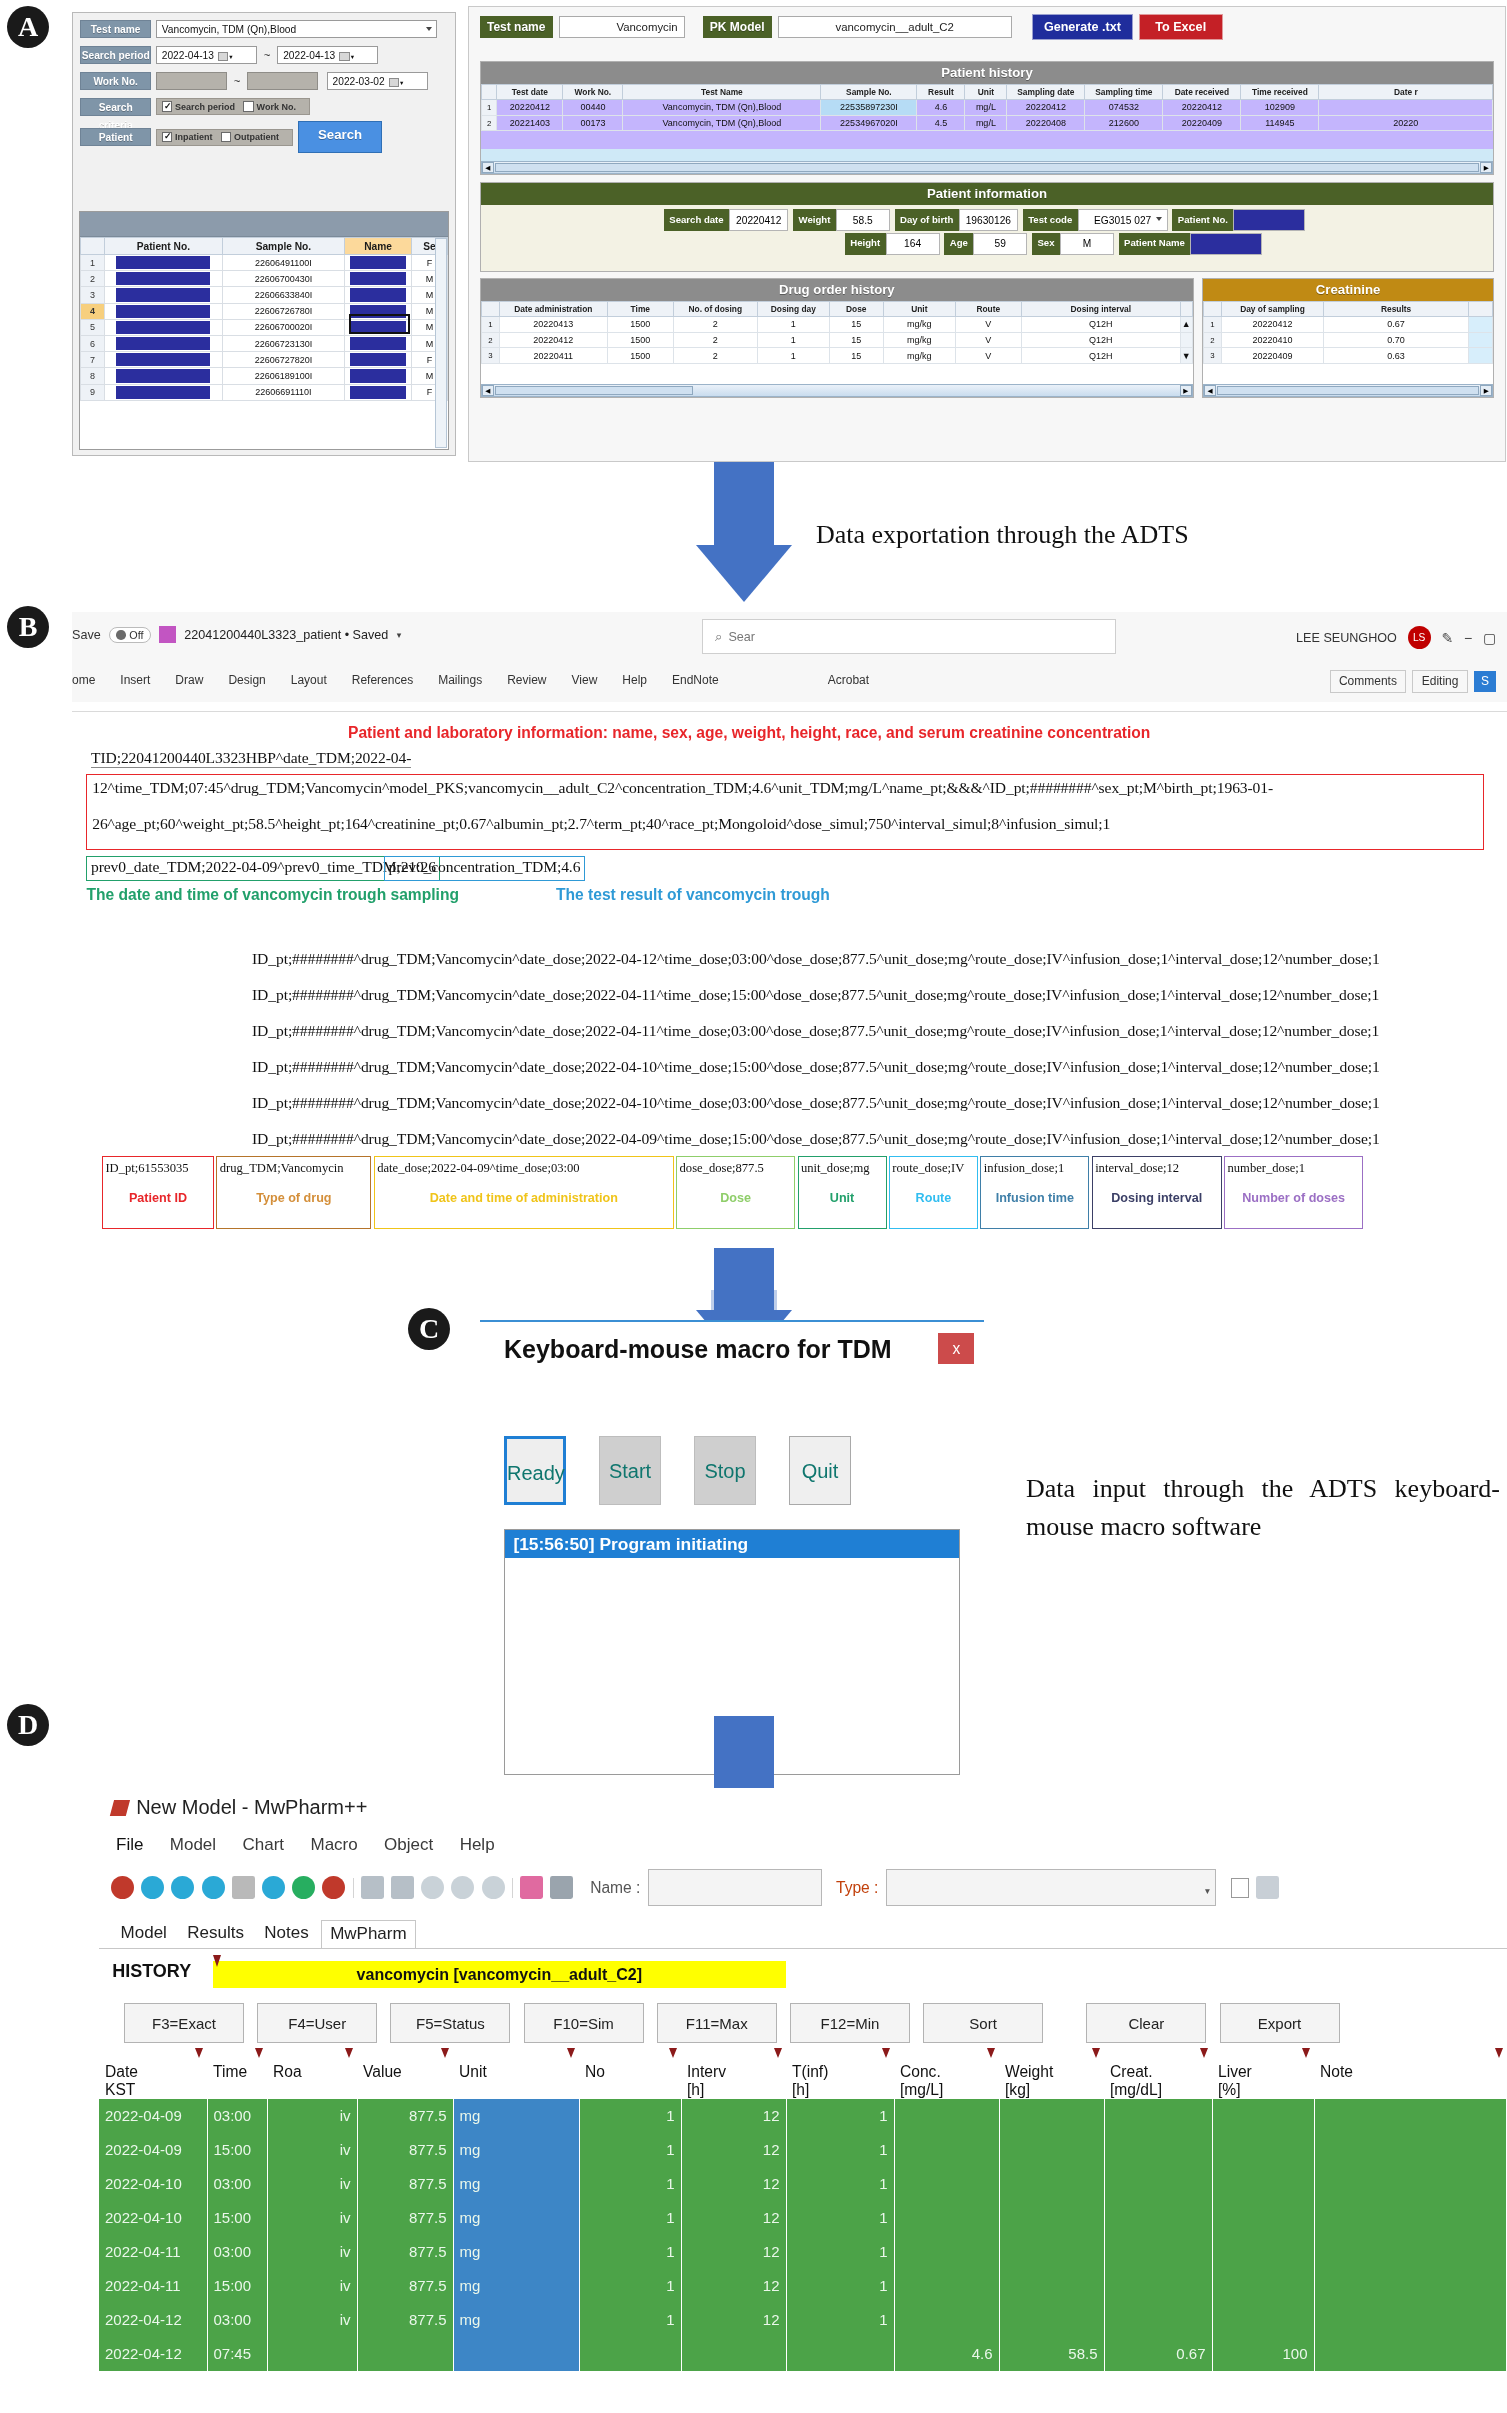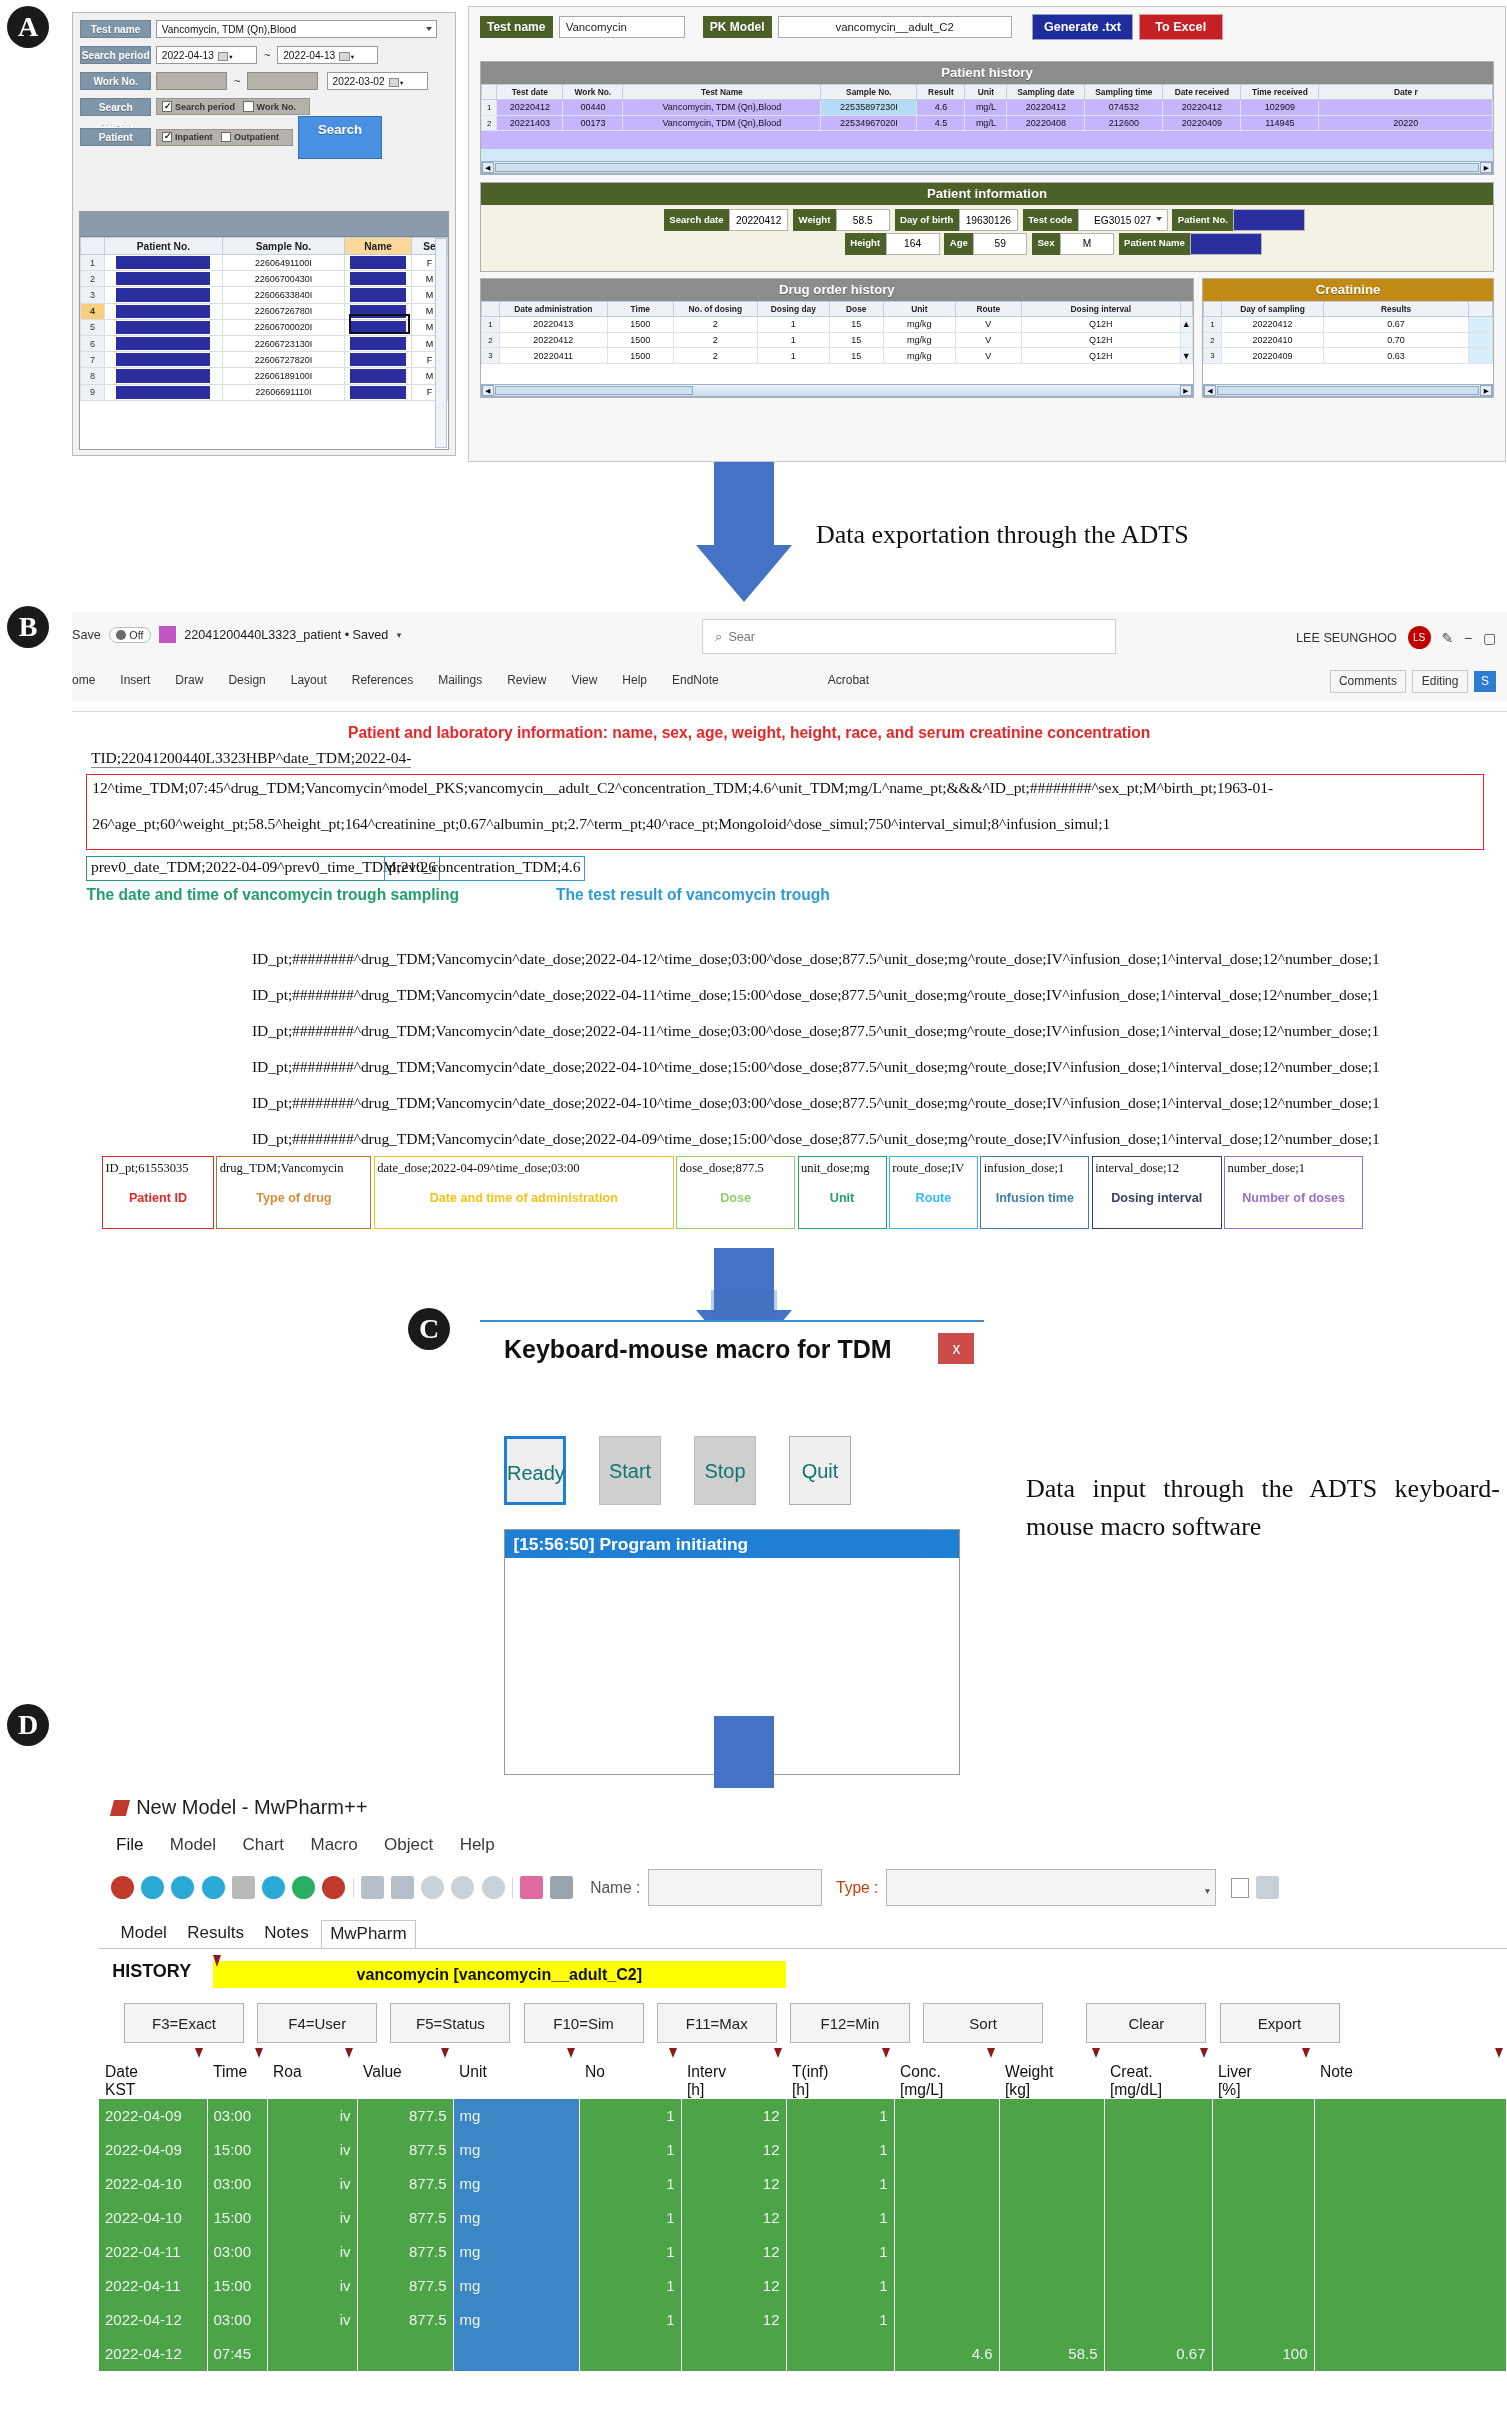--- a/index.html
+++ b/index.html
@@ -69,21 +69,21 @@
   .chkbox {
     width:10.2px; height:10.2px; border:0.6px solid #6a6a6a; background:#fff;
     margin-right:3px; position:relative;
   }
   .chkbox.on::after {
     content:"✓"; position:absolute; left:1.2px; top:-1.8px; font-size:9px; color:#111;
   }
   .criteria-pill { background:#b5b2ab; border:0.6px solid #9a968f; padding:2.4px 4.8px; display:inline-flex; }
   .searchbtn {
     background:#4a90e2; color:#fff; font-size:13.2px; font-weight:700;
-    border:0.6px solid #2f6fb5; width:84px; height:43px; line-height:26.4px;
+    border:0.6px solid #2f6fb5; width:84px; height:32px; line-height:26.4px;
     text-align:center; text-shadow:0 0.6px 0.6px rgba(0,0,0,.3);
   }
   .a-grid-wrap { position:absolute; left:6px; top:198px; right:6px; bottom:4.8px;
     border:0.6px solid #9b9b9b; background:#fff; }
   .a-grid-top { height:25px; background:#8c9bab; border-bottom:0.6px solid #7b8a99; }
   table.agrid { width:100%; border-collapse:collapse; font-size:9.6px; }
   table.agrid th {
     background:#eef2f7; border:0.6px solid #c2cedb; color:#1b1b1b;
     font-weight:700; font-size:10.2px; height:17px; padding:0 2.4px;
   }
@@ -97,21 +97,21 @@
   .a-right {
     position:absolute; left:396px; top:0; width:1038px; height:456px;
     background:#f7f7f7; border:0.6px solid #c9c9c9;
   }
   .greenlab {
     background:#4b6127; color:#fff; font-size:12px; font-weight:700;
     padding:3.6px 7.2px; display:inline-block; text-shadow:0 0.6px 0 rgba(0,0,0,.3);
   }
   .whitefield {
     background:#fff; border:0.6px solid #aaa; font-size:11.4px; color:#222;
-    padding:3.6px 6px; display:inline-block;
+    padding:3.6px 6px; display:inline-block;text-align:right;
   }
   .btn-gen { background:#1f2d9c; color:#fff; font-size:12.6px; font-weight:700;
     border:1.2px solid #9aa0cf; padding:4.8px 10.8px; text-align:center; }
   .btn-excel { background:#c42026; color:#fff; font-size:12.6px; font-weight:700;
     border:1.2px solid #e09a9c; padding:4.8px 15.6px; text-align:center; }
   .sec-head-gray { background:#8c8c8c; color:#fff; font-size:13.2px; font-weight:700;
     text-align:center; height:21.6px; line-height:21.6px; text-shadow:0 0.6px 0 rgba(0,0,0,.35); }
   .sec-head-green { background:#4b6127; color:#fff; font-size:13.2px; font-weight:700;
     text-align:center; height:21.6px; line-height:21.6px; text-shadow:0 0.6px 0 rgba(0,0,0,.35); }
   .sec-head-gold { background:#c08a14; color:#fff; font-size:13.2px; font-weight:700;

